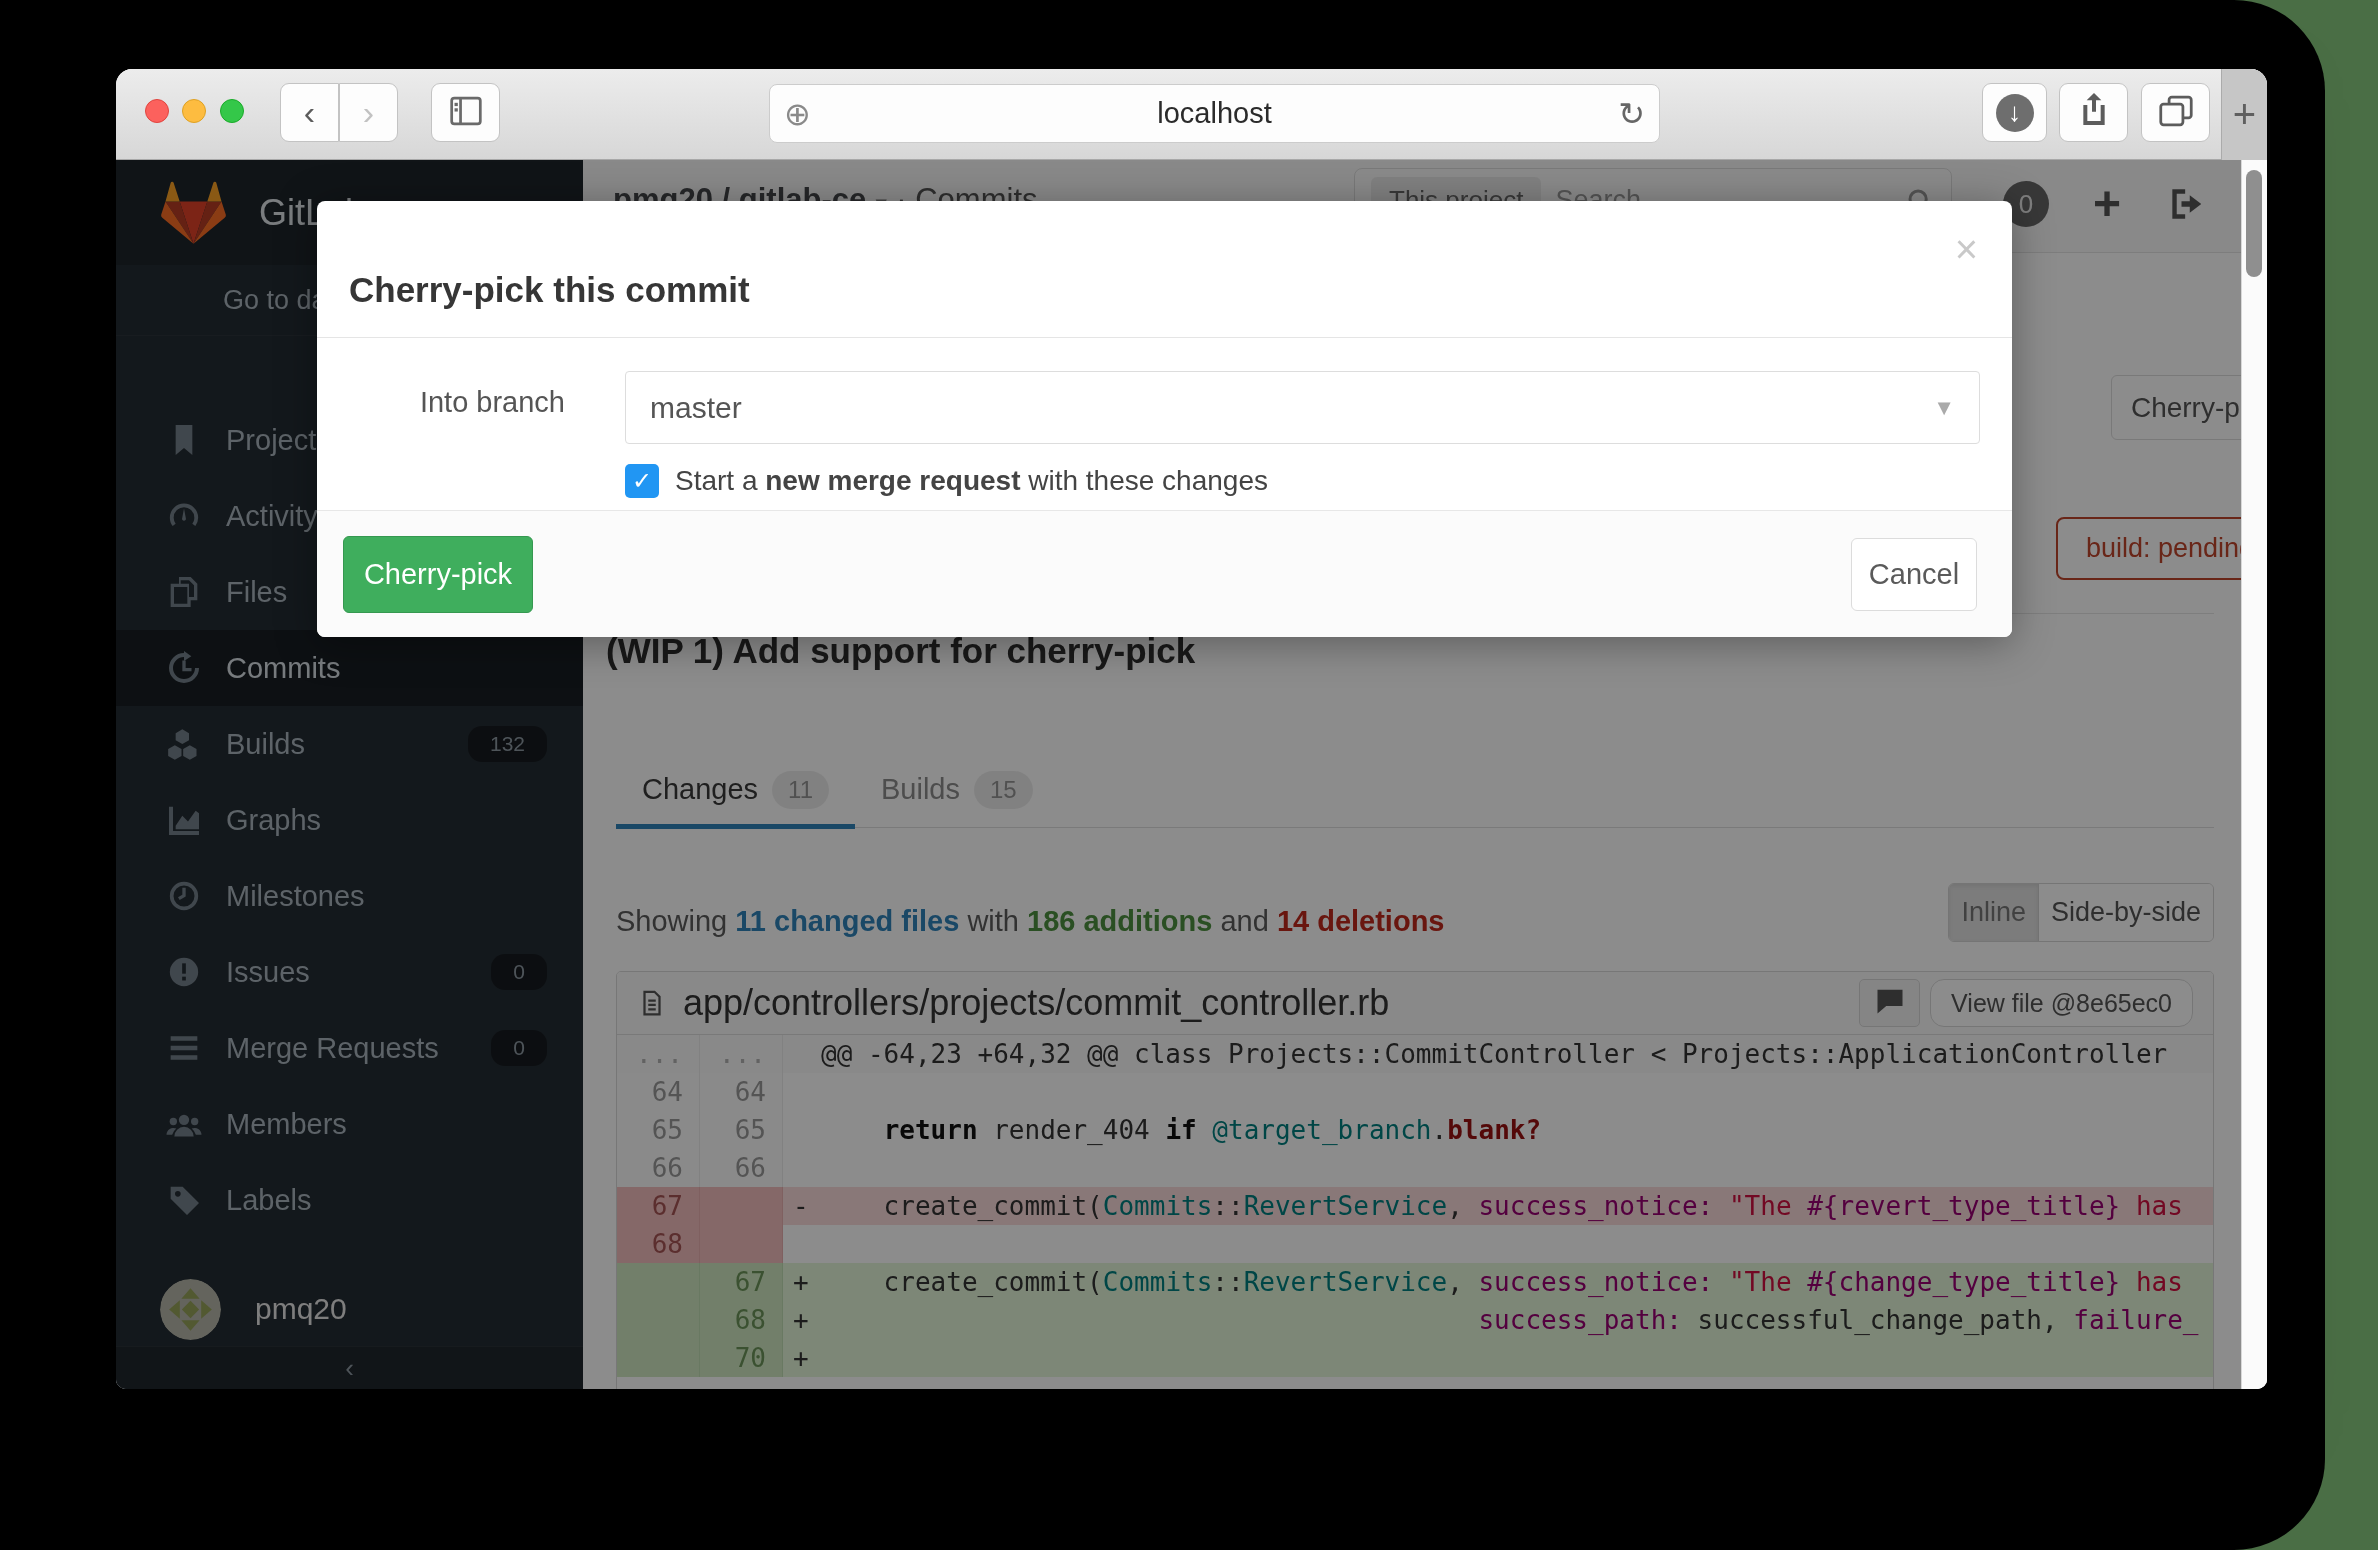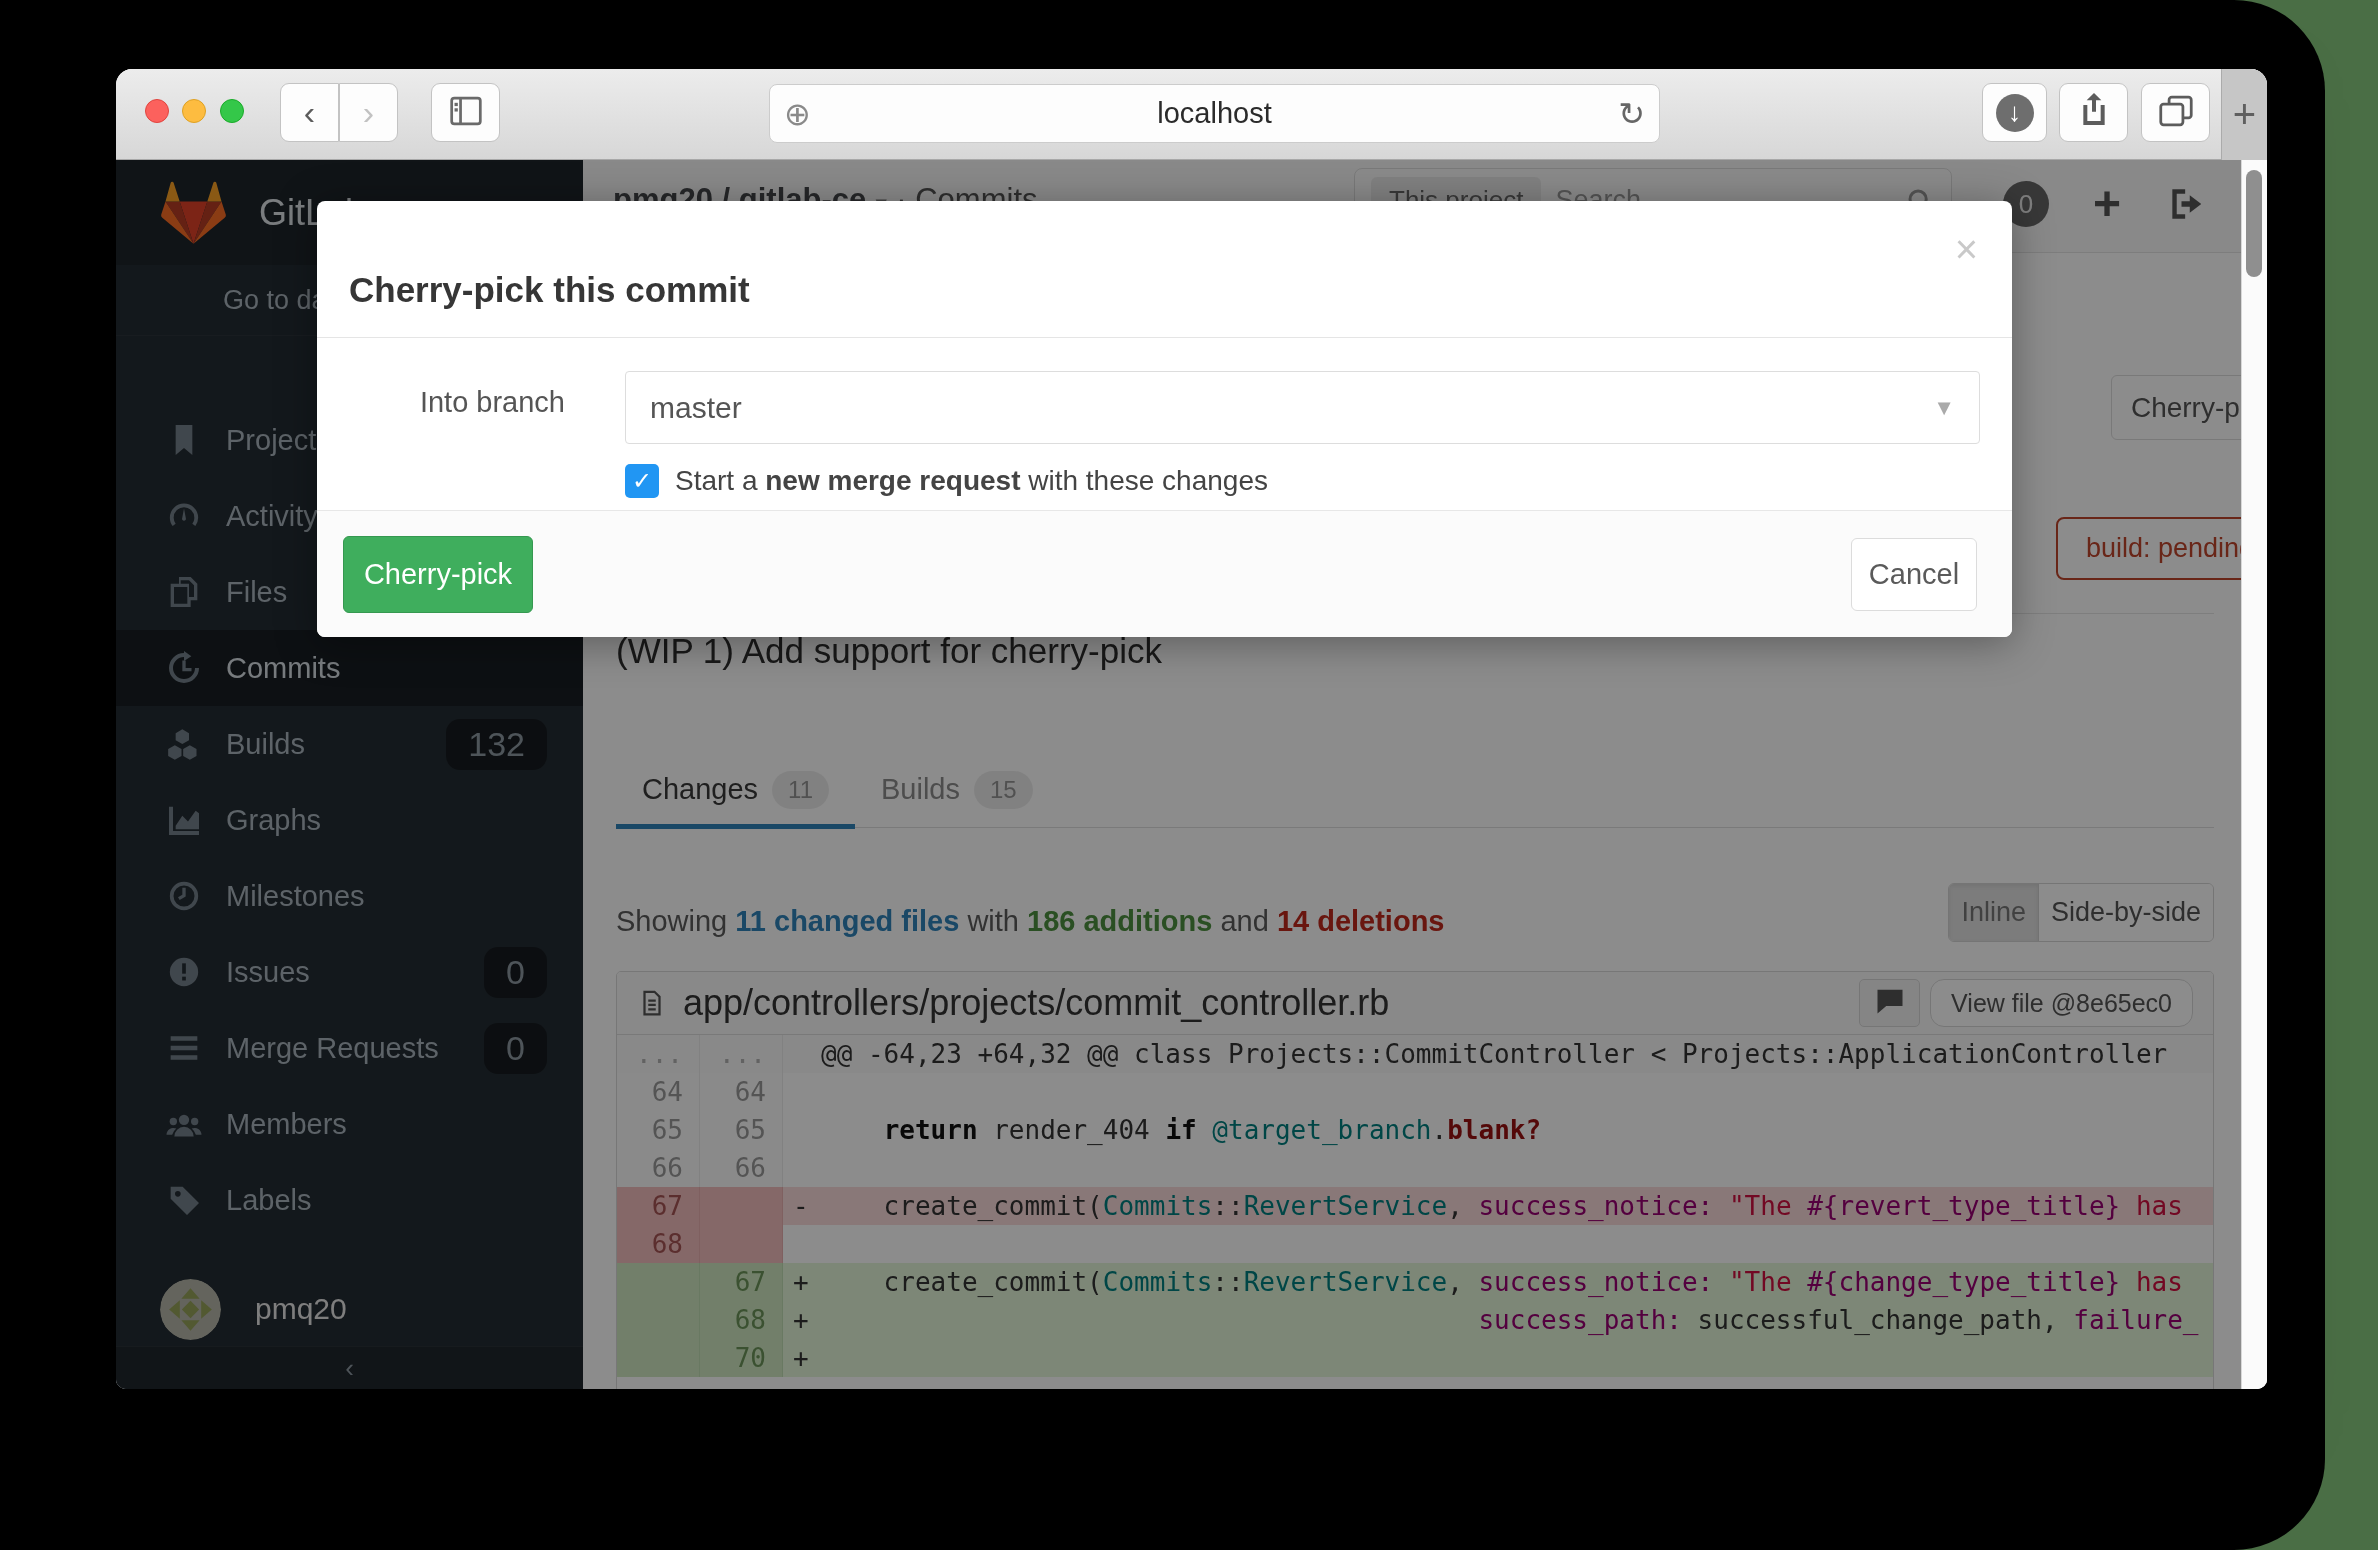--- a/index.html
+++ b/index.html
@@ -52,21 +52,21 @@
   .logo-text { margin-left:28px; font-size:36px; color:#dfe4e8; font-weight:400; }
   .goto-row { height:71px; display:flex; align-items:center; padding-left:107px;
               color:#a9b4bd; font-size:27px; border-bottom:1px solid rgba(255,255,255,.04); }
   .side-nav { position:absolute; left:0; top:242px; width:100%; }
   .side-item { height:76px; display:flex; align-items:center; padding:0 36px 0 48px; cursor:pointer; }
   .side-item.active { background:#181e23; }
   .side-icon { width:40px; height:40px; color:#76828c; flex:none; }
   .side-icon svg { width:40px; height:40px; fill:currentColor; }
   .side-label { margin-left:22px; font-size:29px; color:#a9b4bd; }
   .side-item.active .side-label { color:#d9e0e6; }
-  .side-badge { margin-left:auto; background:rgba(0,0,0,.38); color:#8e99a3; font-size:34px;
+  .side-badge { margin-left:auto; background:rgba(0,0,0,.38); color:#8e99a3; font-size:21px;
                 padding:6px 22px; border-radius:14px; }
   .side-user { position:absolute; left:0; top:1112px; width:100%; height:74px; display:flex; align-items:center; padding-left:44px; }
   .avatar { width:61px; height:61px; border-radius:50%; overflow:hidden; flex:none; }
   .user-name { margin-left:34px; font-size:30px; color:#e5e5e5; }
   .side-collapse { position:absolute; left:0; bottom:0; width:100%; height:43px; background:#20272d;
                    border-top:1px solid rgba(255,255,255,.05); display:flex; align-items:center;
                    justify-content:center; color:#8e99a3; font-size:26px; }
 
   
   .pg-header { position:absolute; left:467px; top:0; width:1658px; height:93px; background:#fafafa;
@@ -87,21 +87,21 @@
 
   
   .content { position:absolute; left:467px; top:93px; width:1658px; height:1136px; background:#fff; }
   .bh-cherry { position:absolute; left:1528px; top:122px; width:183px; height:65px; background:#fff;
                border:1px solid #ddd; border-radius:6px; font-size:28px; color:#555;
                display:flex; align-items:center; justify-content:center; }
   .bh-pending { position:absolute; left:1473px; top:264px; width:228px; height:63px;
                 border:2px solid #c0452c; border-radius:8px; color:#c0452c; font-size:27px;
                 display:flex; align-items:center; justify-content:center; background:#fff; }
   .commit-divider { position:absolute; left:33px; top:360px; width:1598px; border-top:1px solid #e5e5e5; }
-  .commit-heading { position:absolute; left:33px; top:378px; font-size:35px; font-weight:400; color:#2e2e2e; }
+  .commit-heading { position:absolute; left:23px; top:378px; font-size:35px; font-weight:700; color:#2e2e2e; }
   .tabs-bar { position:absolute; left:33px; top:447px; width:1598px; height:128px; border-bottom:1px solid #dfdfdf;
               display:flex; align-items:flex-end; }
   .tab { position:relative; height:75px; padding:0 26px; display:flex; align-items:center; gap:14px;
          font-size:29px; color:#8c8c8c; cursor:pointer; }
   .tab.active { color:#3a3a3a; }
   .tab.active::after { content:""; position:absolute; left:0; right:0; bottom:-2px; height:5px; background:#3084bb; }
   .tab .pill { background:#ececec; color:#949494; border-radius:20px; font-size:24px; padding:5px 16px; }
   .summary-row { position:absolute; left:33px; top:640px; width:1598px; height:59px; font-size:29px; color:#5c5c5c; }
   .summary-text { position:absolute; left:0; top:12px; white-space:nowrap; }
   .lnk-blue { color:#3084bb; font-weight:700; }

